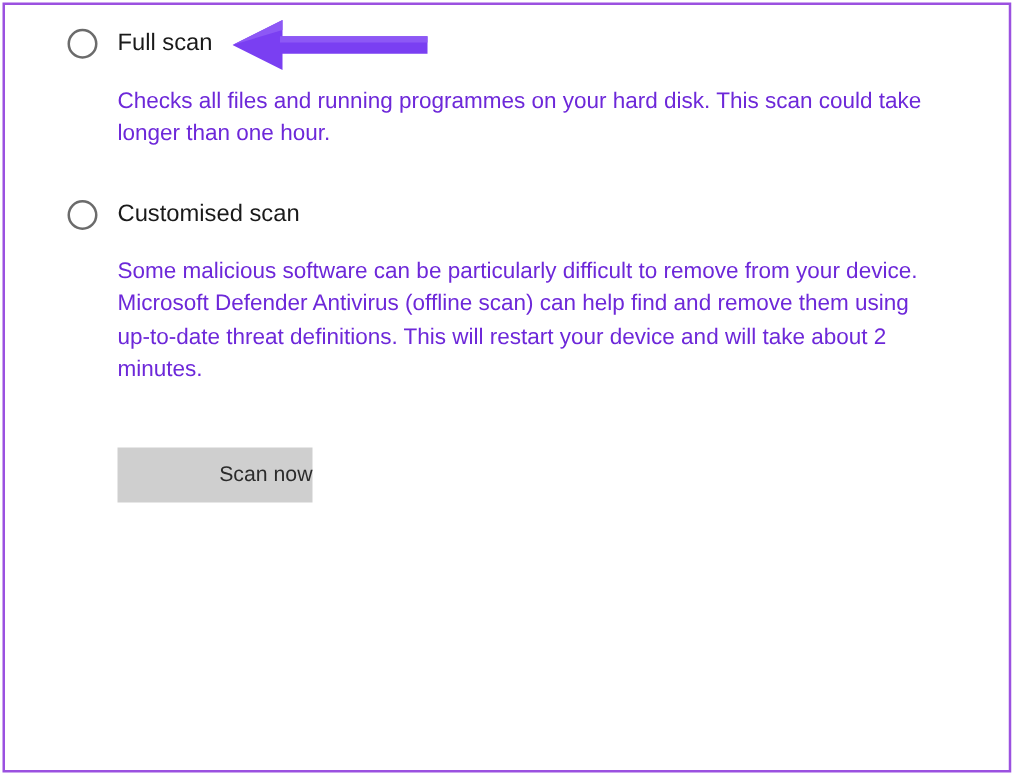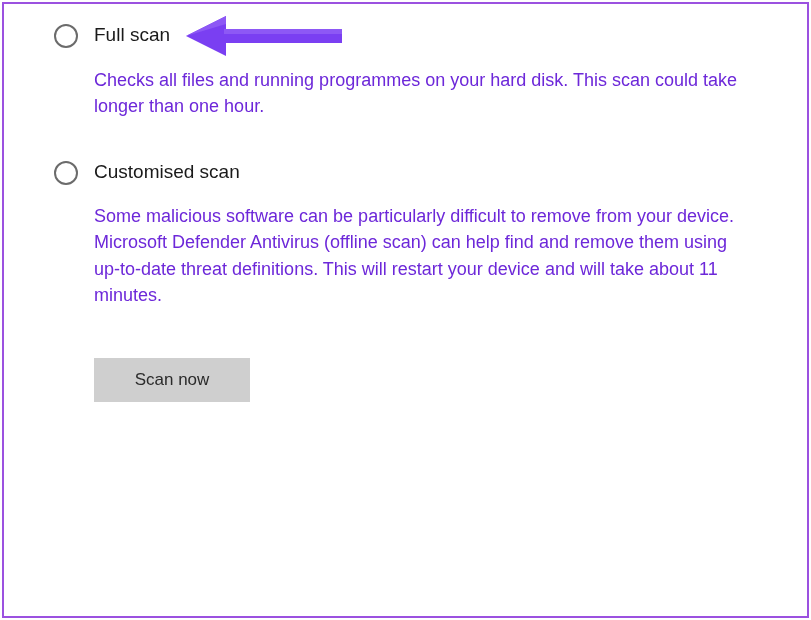--- a/index.html
+++ b/index.html
@@ -12,21 +12,21 @@
       overflow: hidden;
     }
     .frame {
       position: absolute;
       top: 2px; left: 2px; right: 2px; bottom: 2px;
       border: 2px solid #9b51e0;
       padding: 18px 40px 30px 50px;
     }
     .scan-option {
       display: flex;
-      align-items: center;
+      align-items: flex-start;
       margin-bottom: 10px;
     }
     .radio-outer {
       flex: 0 0 auto;
       width: 24px;
       height: 24px;
       border: 2px solid #6b6b6b;
       border-radius: 50%;
       background: #fff;
       margin-right: 16px;
@@ -53,21 +53,21 @@
     .scan-button {
       margin-left: 40px;
       width: 156px;
       height: 44px;
       background: #cfcfcf;
       border: none;
       font-size: 17px;
       color: #2b2b2b;
       font-family: inherit;
       cursor: pointer;
-      text-align: center;
+      text-align: right;
     }
     
     .arrow {
       position: absolute;
       top: 10px;
       left: 182px;
       pointer-events: none;
     }
   </style>
 </head>
@@ -83,21 +83,21 @@
   </div>
   <div class="option-desc">Checks all files and running programmes on your hard disk. This scan could take longer than one hour.</div>
 
   <div class="scan-option">
     <div class="radio-outer"></div>
     <div class="option-body">
       <div class="option-title">Customised scan</div>
     </div>
   </div>
 
-  <div class="option-desc last">Some malicious software can be particularly difficult to remove from your device. Microsoft Defender Antivirus (offline scan) can help find and remove them using up-to-date threat definitions. This will restart your device and will take about 11 minutes.</div>
+  <div class="option-desc last">Some malicious software can be particularly difficult to remove from your device. Microsoft Defender Antivirus (offline scan) can help find and remove them using up-to-date threat definitions. This will restart your device and will take about 2 minutes.</div>
 
   <button class="scan-button">Scan now</button>
 
   
   <div class="arrow">
     <svg width="160" height="44" viewBox="0 0 160 44">
       <defs>
         <linearGradient id="gshaft" x1="0" y1="0" x2="1" y2="0">
           <stop offset="0%" stop-color="#7a3ff2"></stop>
           <stop offset="100%" stop-color="#7a3ff2"></stop>

